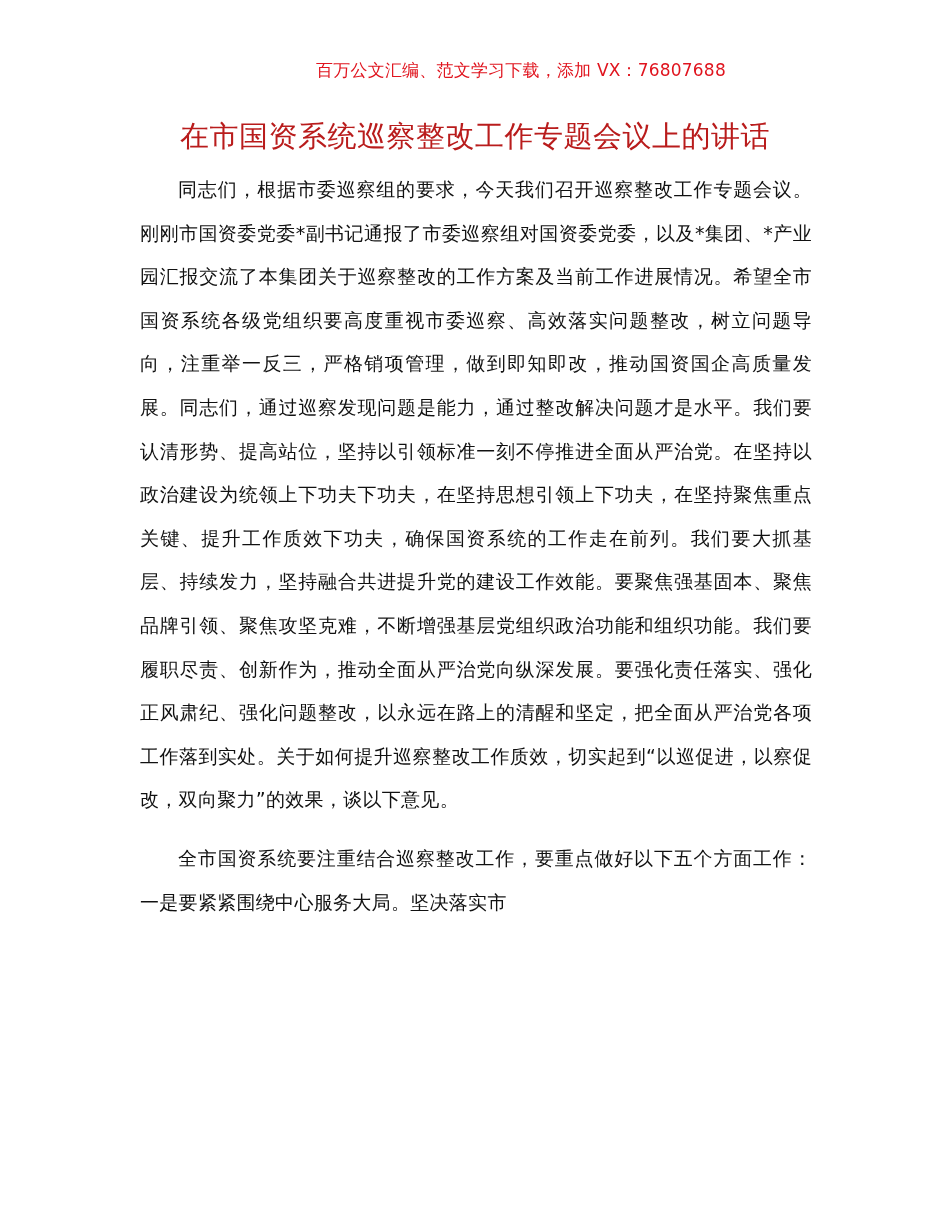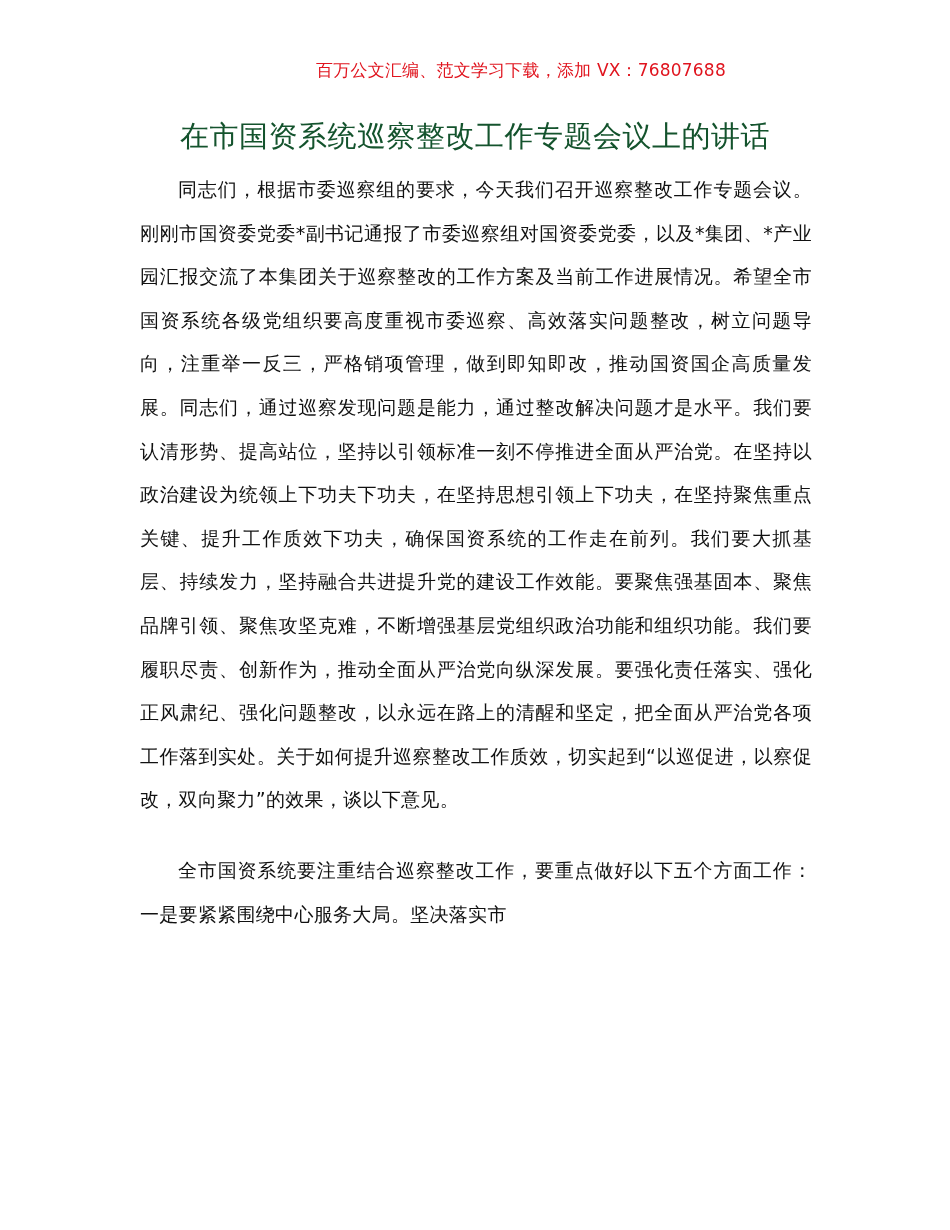--- a/index.html
+++ b/index.html
@@ -28,40 +28,40 @@
       padding-left: 46px;
     }
     .doc-title {
       position: absolute;
       top: 113px;
       left: 0;
       width: 950px;
       text-align: center;
       font-size: 29px;
       line-height: 46px;
-      color: #14532d;
+      color: #b91c1c;
       letter-spacing: 0.5px;
     }
     .doc-body {
       position: absolute;
       top: 168px;
       left: 140px;
       width: 672px;
     }
     .para {
       margin: 0;
       font-size: 19px;
       line-height: 43.6px;
       text-align: justify;
       text-indent: 2em;
       letter-spacing: 0.3px;
       word-break: break-all;
     }
     .para + .para {
-      margin-top: 27px;
+      margin-top: 15px;
     }
   </style>
 </head>
 <body>
 
 <div class="watermark-header">百万公文汇编、范文学习下载，添加 VX：76807688</div>
 
 <div class="doc-title">在市国资系统巡察整改工作专题会议上的讲话</div>
 
 <div class="doc-body">

